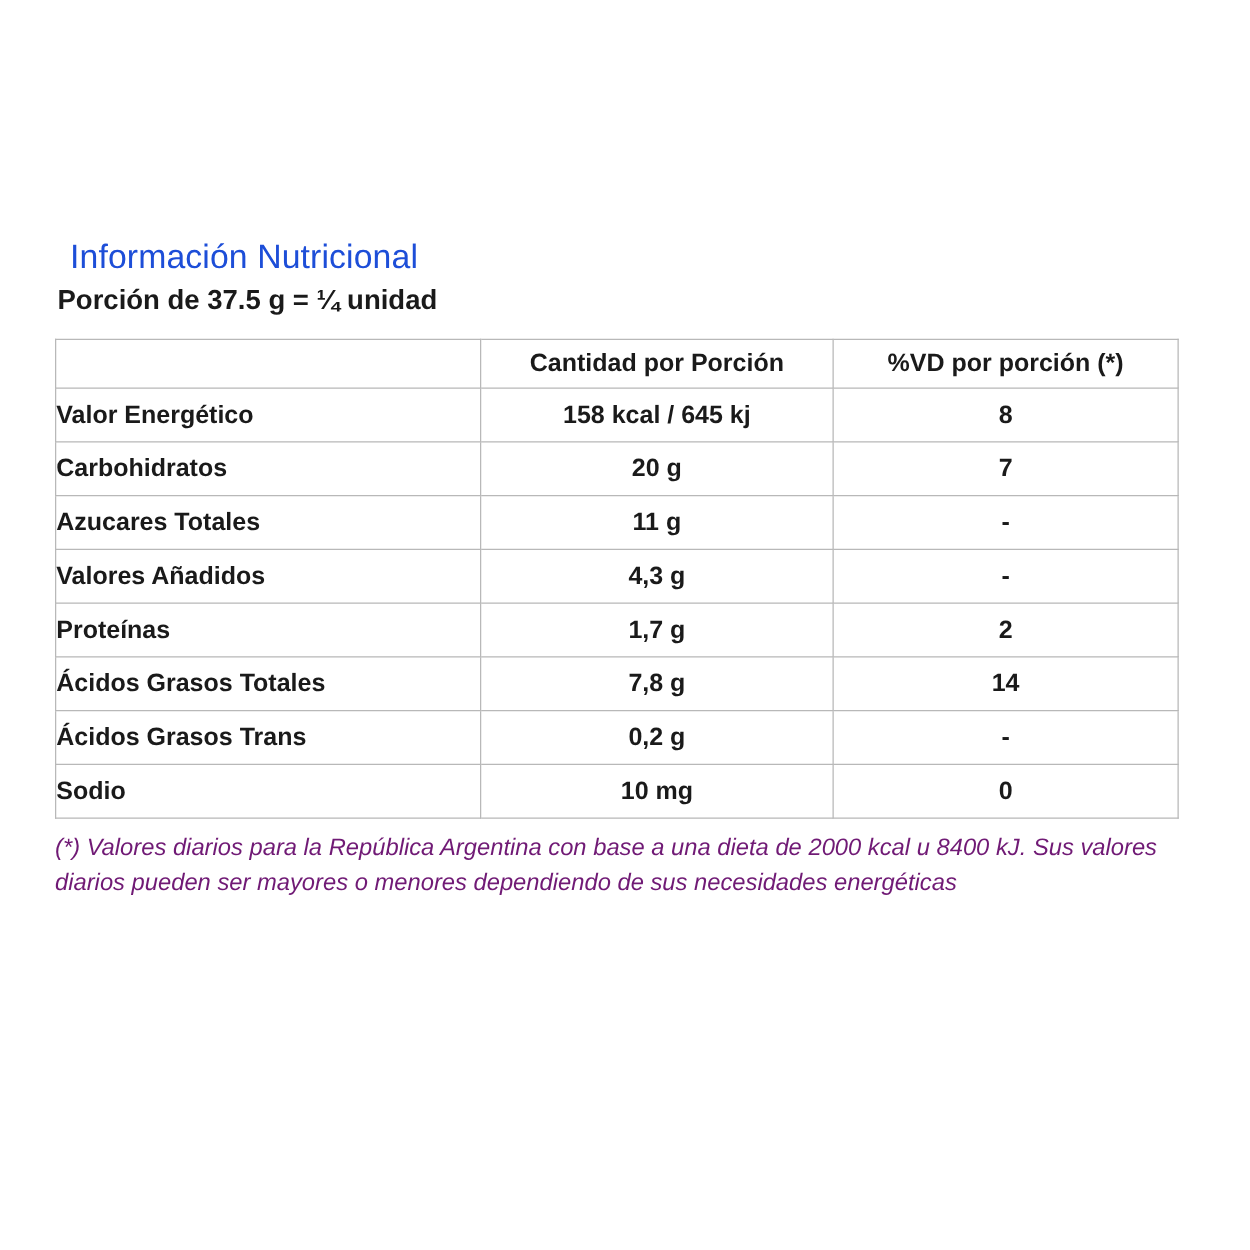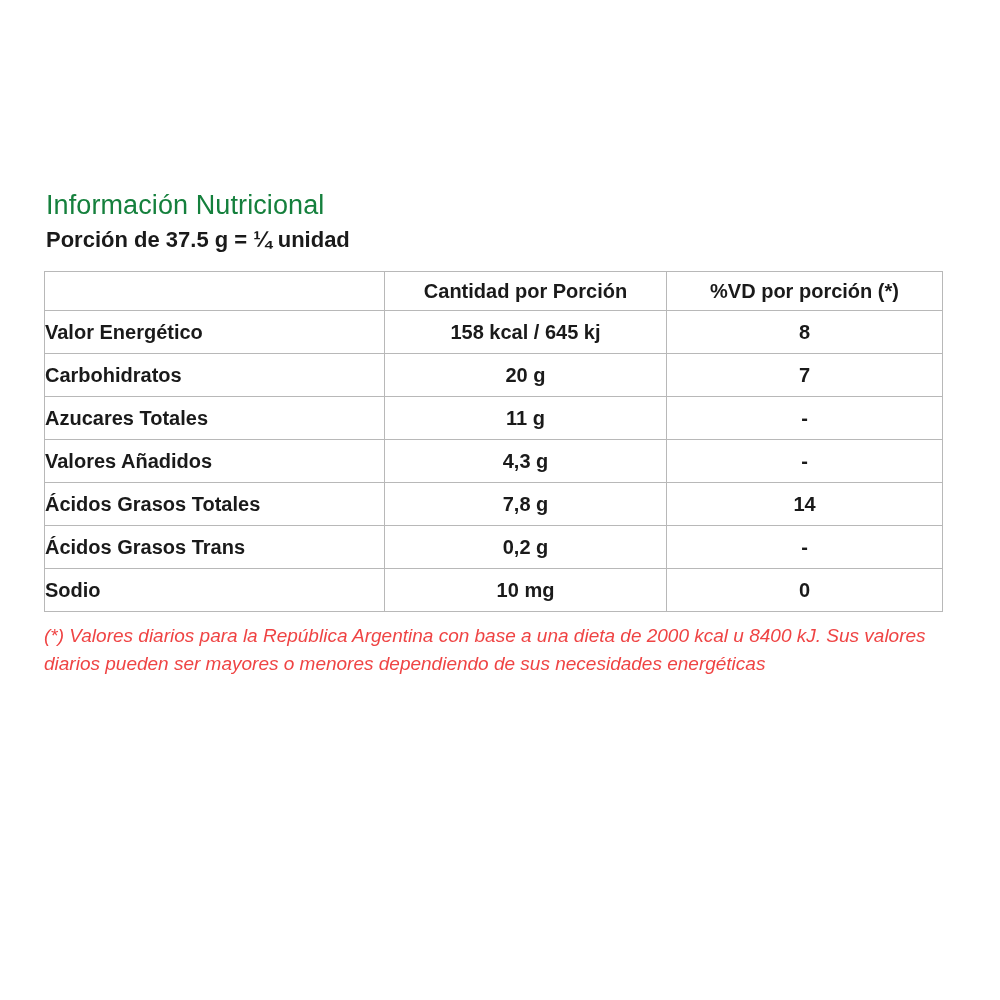--- a/index.html
+++ b/index.html
@@ -15,23 +15,23 @@
     overflow: hidden;
   }
   .panel {
     position: absolute;
     left: 44px;
     top: 190px;
     width: 900px;
   }
   .title {
     font-size: 27px;
-    color: #15803d;
+    color: #1d4ed8;
     letter-spacing: 0.1px;
-    margin: 0 0 6px 2px;
+    margin: 0 0 6px 12px;
     font-weight: 400;
   }
   .subtitle {
     font-size: 22px;
     color: #1a1a1a;
     margin: 0 0 18px 2px;
     font-weight: 700;
   }
   table.nutrition {
     border-collapse: collapse;
@@ -63,21 +63,21 @@
   }
   .head-blank {
     border-left-color: #ffffff;
     border-top-color: #ffffff;
     border-bottom-color: #b8b8b8;
   }
   .footnote {
     margin-top: 10px;
     font-size: 19px;
     font-style: italic;
-    color: #ef4444;
+    color: #701a75;
     line-height: 1.45;
     width: 898px;
   }
 </style>
 </head>
 <body>
 
 <div class="panel">
 
   <h1 class="title">Información Nutricional</h1>
@@ -111,20 +111,25 @@
         <td class="cell-name">Azucares Totales</td>
         <td class="cell-center">11 g</td>
         <td class="cell-center">-</td>
       </tr>
       <tr>
         <td class="cell-name">Valores Añadidos</td>
         <td class="cell-center">4,3 g</td>
         <td class="cell-center">-</td>
       </tr>
       <tr>
+        <td class="cell-name">Proteínas</td>
+        <td class="cell-center">1,7 g</td>
+        <td class="cell-center">2</td>
+      </tr>
+      <tr>
         <td class="cell-name">Ácidos Grasos Totales</td>
         <td class="cell-center">7,8 g</td>
         <td class="cell-center">14</td>
       </tr>
       <tr>
         <td class="cell-name">Ácidos Grasos Trans</td>
         <td class="cell-center">0,2 g</td>
         <td class="cell-center">-</td>
       </tr>
       <tr>

